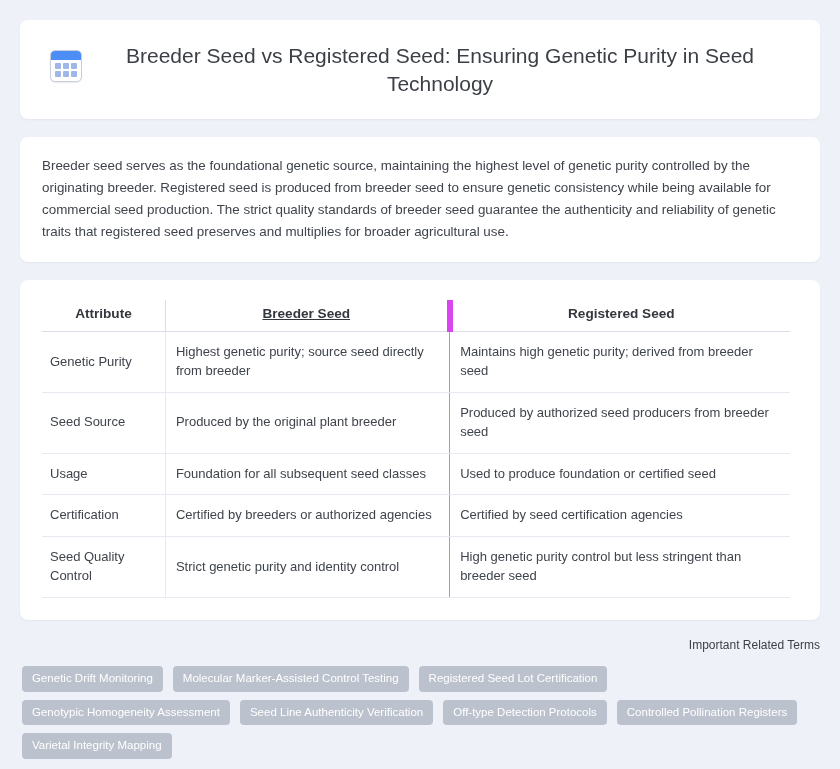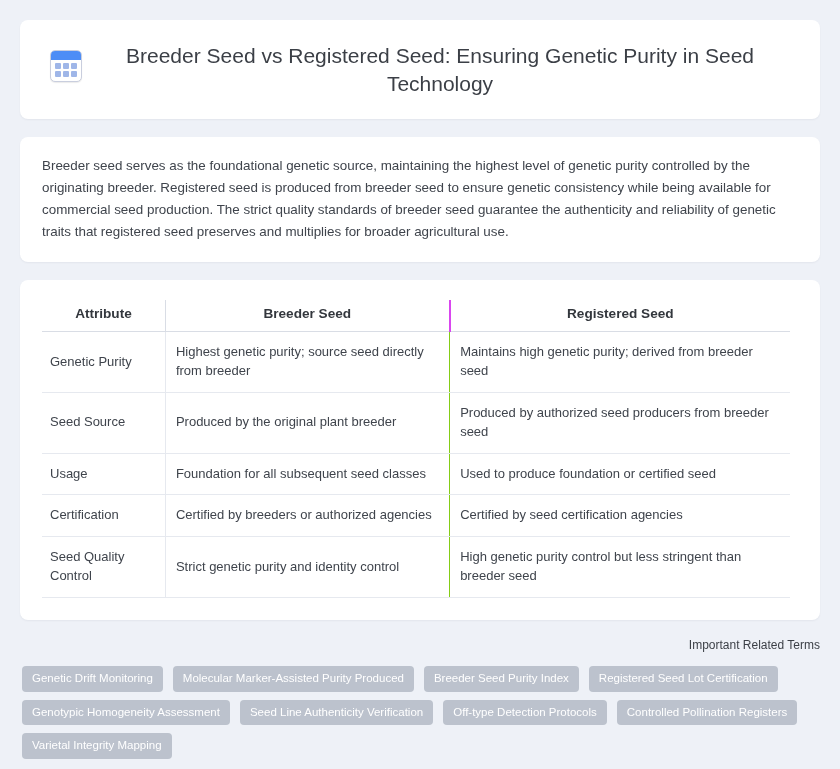--- a/index.html
+++ b/index.html
@@ -127,21 +127,22 @@
     border-right: 1px solid #e6e9ef;
     padding-left: 8px;
   }
   table.cmp th.attr {
     border-right: 1px solid #d9dde5;
   }
   table.cmp td.col2 {
     border-right: 1px solid #84cc16;
   }
   table.cmp th.col2 {
-    border-right: 2px solid #d946ef;
+    border-right: 6px solid #d946ef;
+    text-decoration: underline;
   }
   col.c1 { width: 16.5%; }
   col.c2 { width: 38%; }
   col.c3 { width: 45.5%; }
 
   
   .terms-section {
     margin-bottom: 16px;
   }
   .terms-title {
@@ -234,22 +235,21 @@
           <td>High genetic purity control but less stringent than breeder seed</td>
         </tr>
       </tbody>
     </table>
   </div>
 
   <div class="terms-section">
     <div class="terms-title">Important Related Terms</div>
     <div class="chips">
       <span class="chip">Genetic Drift Monitoring</span>
-      <span class="chip">Molecular Marker-Assisted Purity Produced</span>
-      <span class="chip">Breeder Seed Purity Index</span>
+      <span class="chip">Molecular Marker-Assisted Control Testing</span>
       <span class="chip">Registered Seed Lot Certification</span>
       <span class="chip">Genotypic Homogeneity Assessment</span>
       <span class="chip">Seed Line Authenticity Verification</span>
       <span class="chip">Off-type Detection Protocols</span>
       <span class="chip">Controlled Pollination Registers</span>
       <span class="chip">Varietal Integrity Mapping</span>
     </div>
   </div>
 
 </div>

